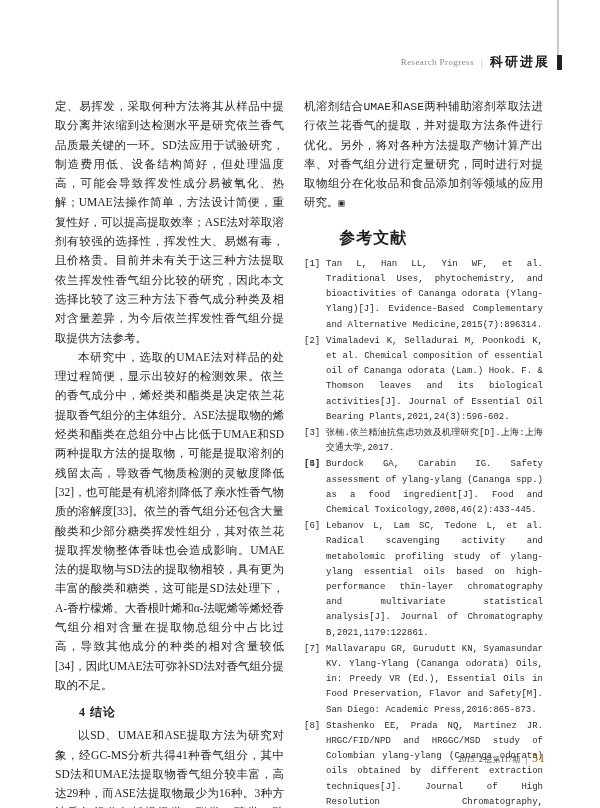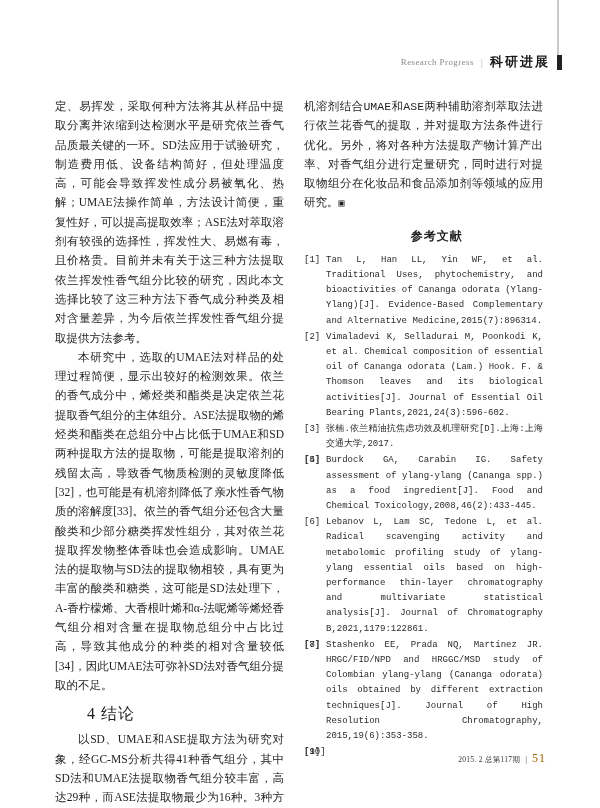--- a/index.html
+++ b/index.html
@@ -57,32 +57,31 @@
   .col p {
     margin: 0;
     font-size: 11.5px;
     line-height: 19.3px;
     text-align: justify;
   }
   .indent { text-indent: 2em; }
 
   h3.section {
     margin: 9px 0 5px 0;
-    font-size: 16px;
-    font-weight: normal;
+    font-size: 12px;
+    font-weight: bold;
     text-indent: 2em;
     letter-spacing: 1px;
   }
   h3.refs-heading {
     margin: 14px 0 8px 0;
-    font-size: 12px;
+    font-size: 16px;
     font-weight: bold;
     text-indent: 2.2em;
     letter-spacing: 1px;
-    text-align: center;
   }
 
   
   ul.refs { list-style: none; margin: 0; padding: 0; }
   ul.refs li {
     position: relative;
     padding-left: 22px;
     font-size: 9px;
     line-height: 15.2px;
     text-align: justify;
@@ -144,21 +143,21 @@
   <div class="col col-right">
     <p><span>机溶剂结合UMAE和ASE两种辅助溶剂萃取法进行依兰花香气的提取，并对提取方法条件进行优化。另外，将对各种方法提取产物计算产出率、对香气组分进行定量研究，同时进行对提取物组分在化妆品和食品添加剂等领域的应用研究。</span><span class="end-mark">▣</span></p>
     <h3 class="refs-heading">参考文献</h3>
     <ul class="refs">
       <li><span class="ref-num">[1]</span><span>Tan L, Han LL, Yin WF, et al. Traditional Uses, phytochemistry, and bioactivities of Cananga odorata (Ylang-Ylang)[J]. Evidence-Based Complementary and Alternative Medicine,2015(7):896314.</span></li>
       <li><span class="ref-num">[2]</span><span>Vimaladevi K, Selladurai M, Poonkodi K, et al. Chemical composition of essential oil of Cananga odorata (Lam.) Hook. F. &amp; Thomson leaves and its biological activities[J]. Journal of Essential Oil Bearing Plants,2021,24(3):596-602.</span></li>
       <li><span class="ref-num">[3]</span><span>张楠.依兰精油抗焦虑功效及机理研究[D].上海:上海交通大学,2017.</span></li>
       <li><span class="ref-num">[4]</span></li>
       <li><span class="ref-num">[5]</span><span>Burdock GA, Carabin IG. Safety assessment of ylang-ylang (Cananga spp.) as a food ingredient[J]. Food and Chemical Toxicology,2008,46(2):433-445.</span></li>
       <li><span class="ref-num">[6]</span><span>Lebanov L, Lam SC, Tedone L, et al. Radical scavenging activity and metabolomic profiling study of ylang-ylang essential oils based on high-performance thin-layer chromatography and multivariate statistical analysis[J]. Journal of Chromatography B,2021,1179:122861.</span></li>
-      <li><span class="ref-num">[7]</span></li>
+      <li><span class="ref-num">[7]</span><span>Mallavarapu GR, Gurudutt KN, Syamasundar KV. Ylang-Ylang (Cananga odorata) Oils, in: Preedy VR (Ed.), Essential Oils in Food Preservation, Flavor and Safety[M]. San Diego: Academic Press,2016:865-873.</span></li>
       <li><span class="ref-num">[8]</span><span>Stashenko EE, Prada NQ, Martínez JR. HRGC/FID/NPD and HRGGC/MSD study of Colombian ylang-ylang (Cananga odorata) oils obtained by different extraction techniques[J]. Journal of High Resolution Chromatography, 2015,19(6):353-358.</span></li>
       <li><span class="ref-num">[9]</span></li>
       <li><span class="ref-num">[10]</span></li>
     </ul>
   </div>
 
   <div class="footer">
     <span class="issue">2015. 2 总第117期</span>
     <span class="fsep">|</span>
     <span class="pageno">51</span>

